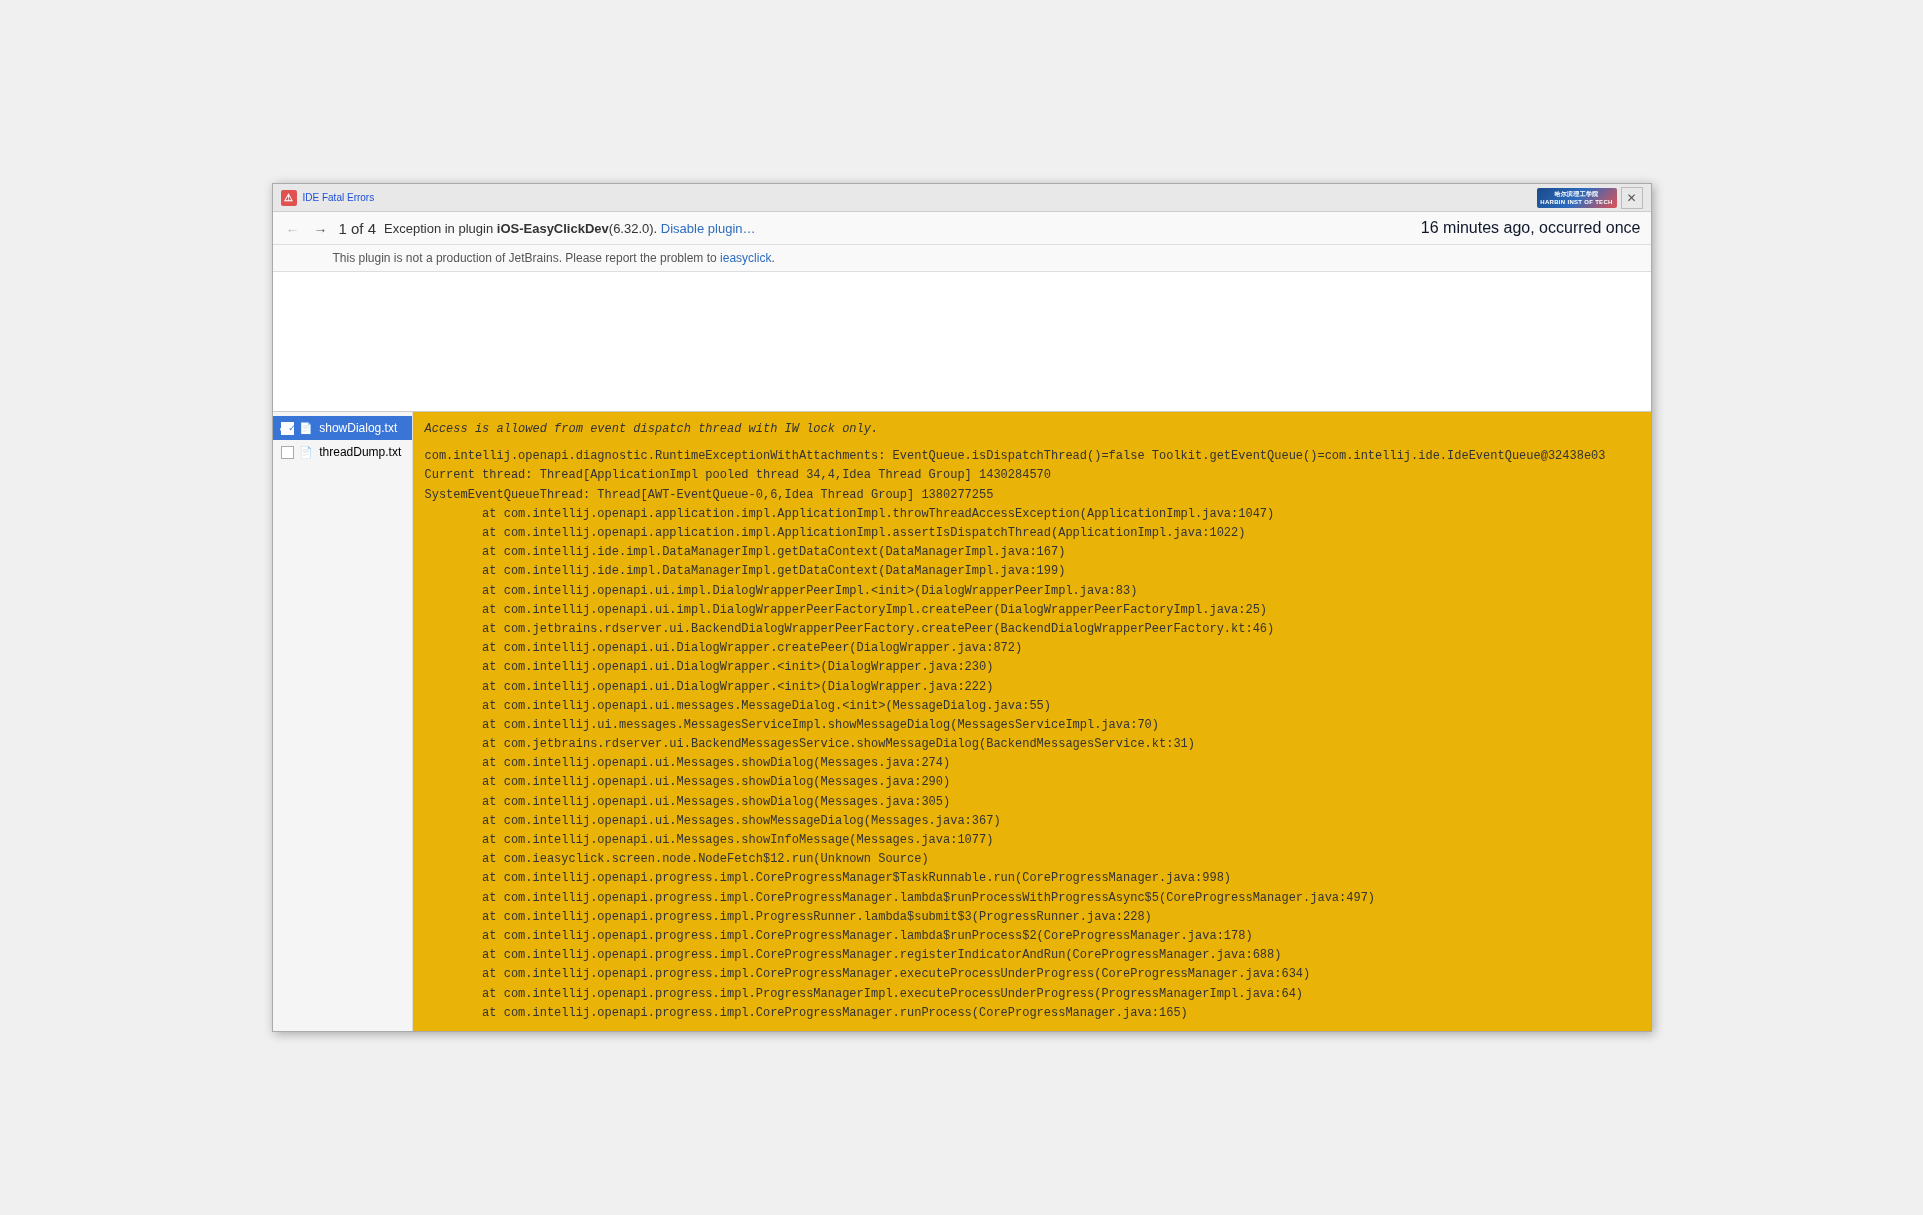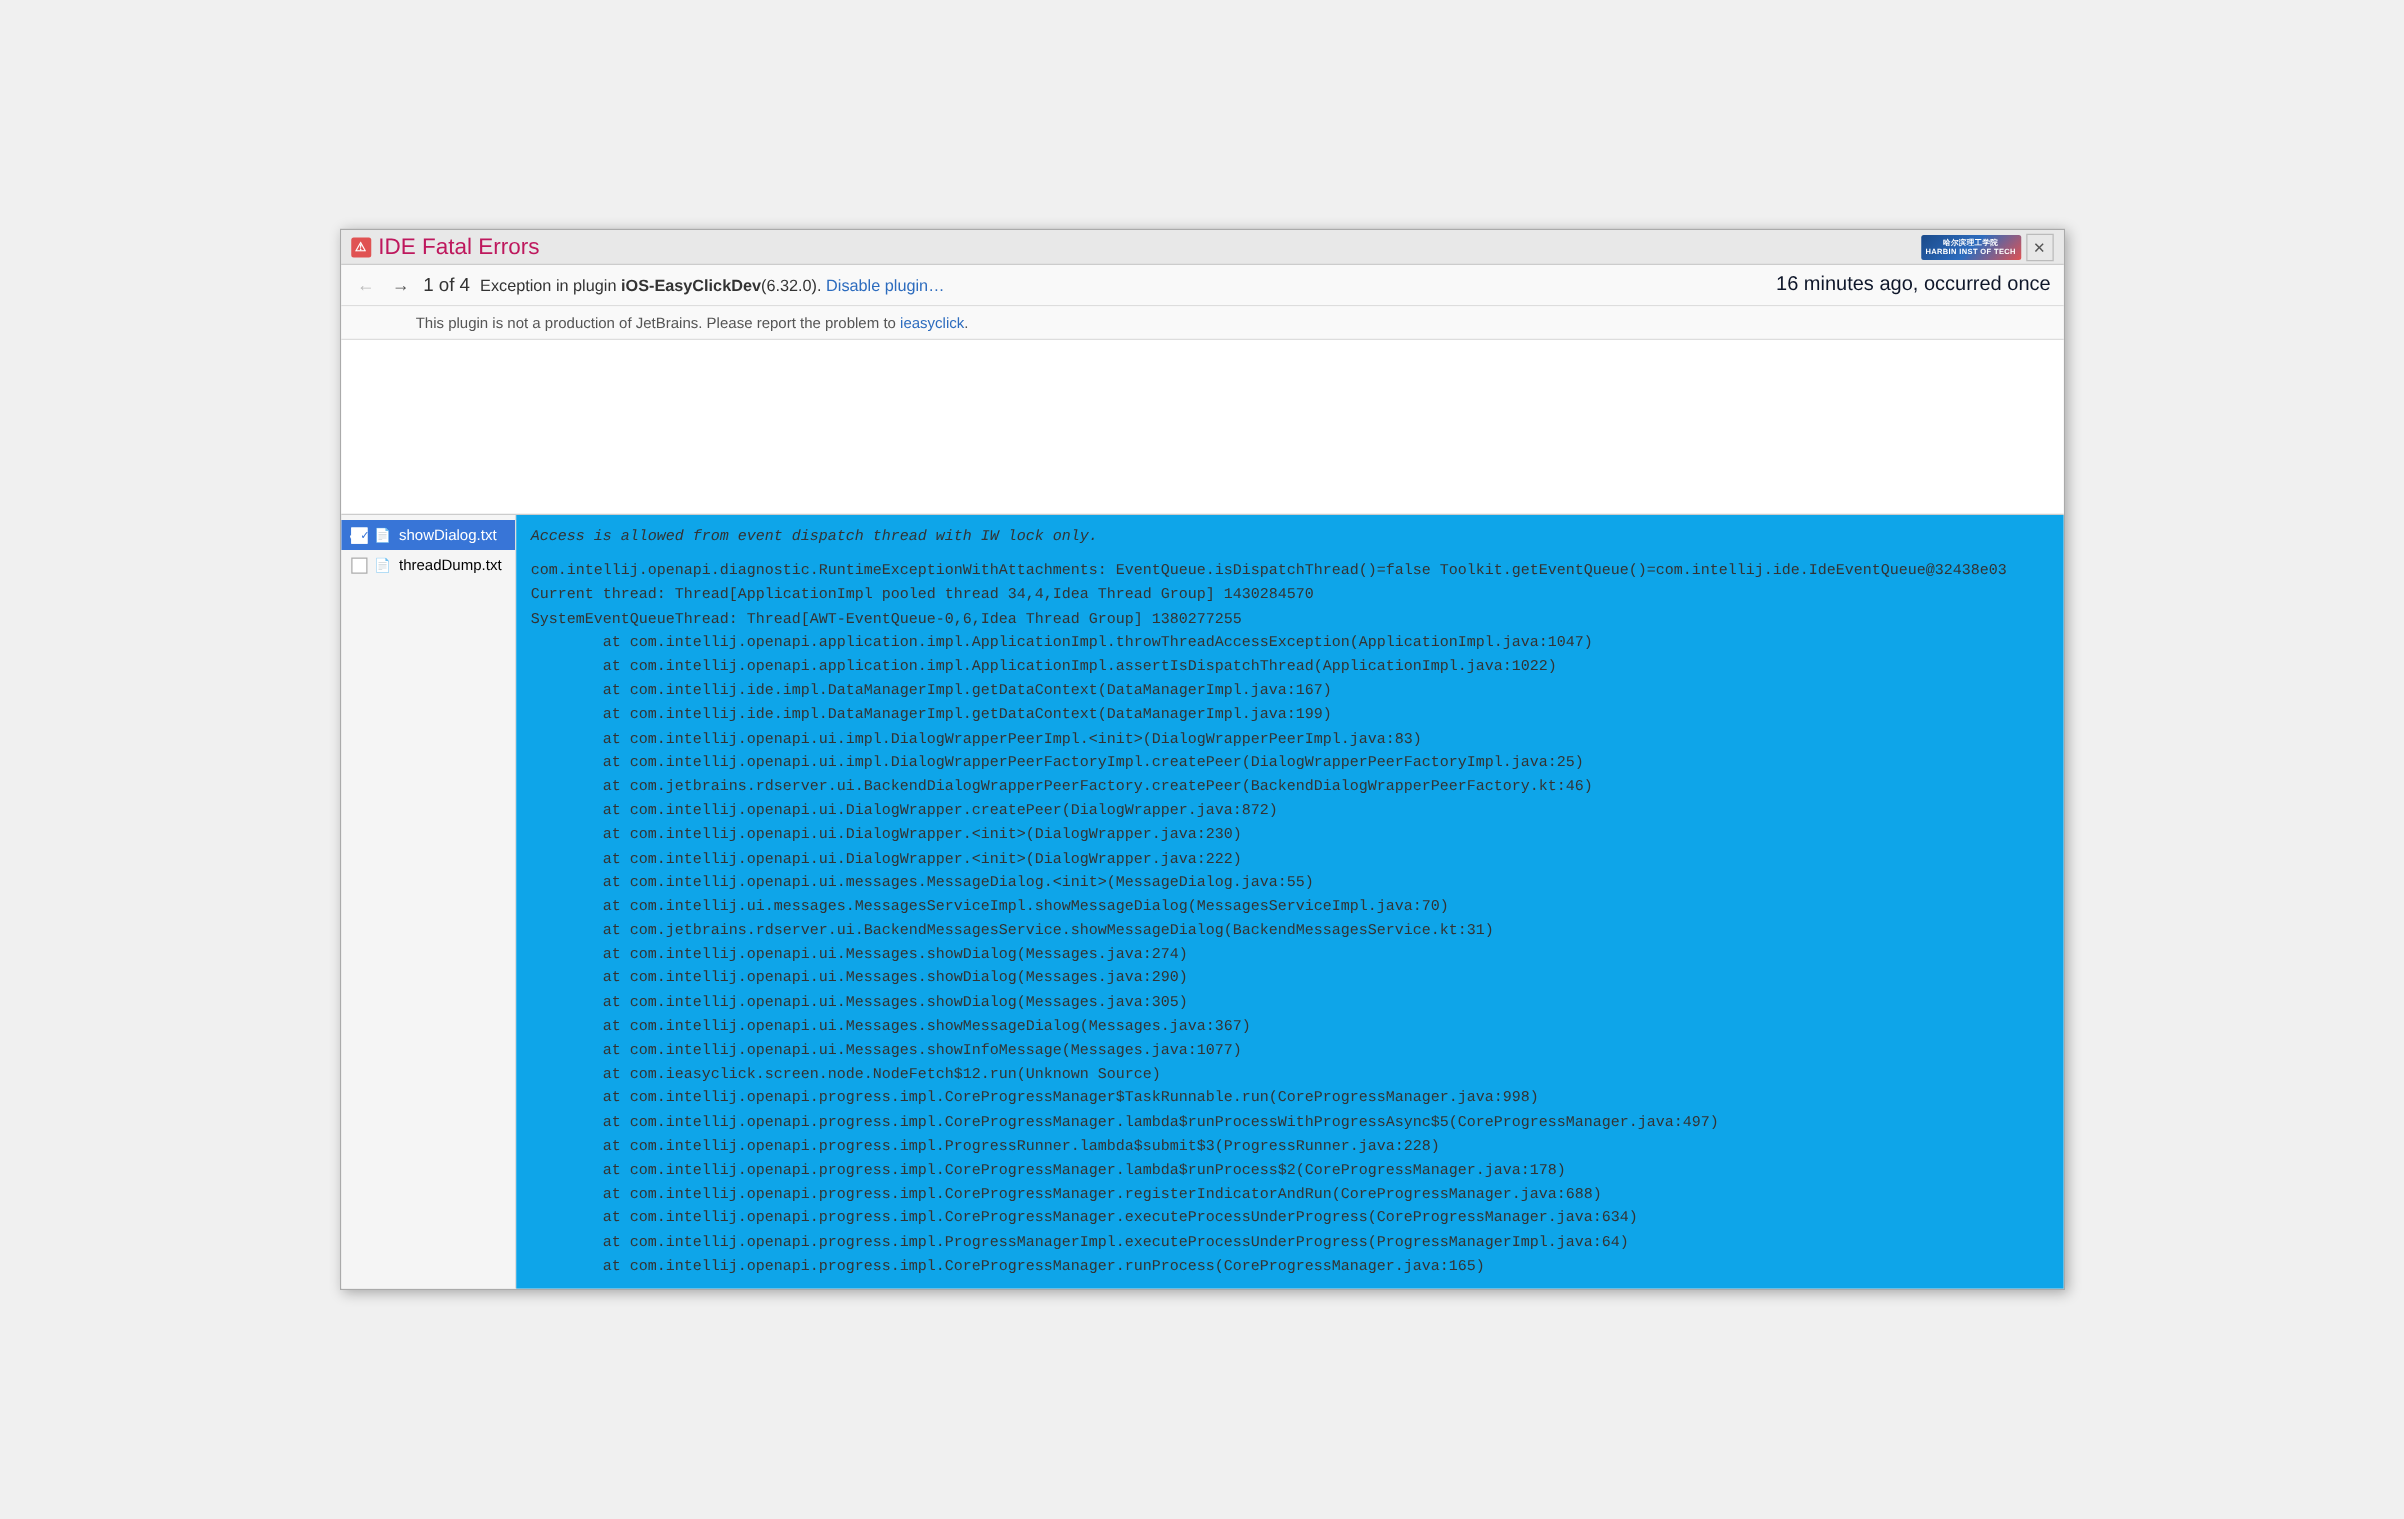--- a/index.html
+++ b/index.html
@@ -39,22 +39,22 @@
       background: #e05252;
       border-radius: 2px;
       display: flex;
       align-items: center;
       justify-content: center;
       font-size: 10px;
       color: white;
       font-weight: bold;
     }
     .title-text {
-      font-size: 18px;
-      color: #be185d;
+      font-size: 10px;
+      color: #1d4ed8;
     }
     .title-bar-right {
       display: flex;
       align-items: center;
       gap: 4px;
     }
     .logo-area {
       width: 80px;
       height: 20px;
       background: linear-gradient(135deg, #1a4a8a 0%, #2d6cbe 50%, #e05252 100%);
@@ -163,21 +163,21 @@
     }
     .file-icon {
       font-size: 11px;
       flex-shrink: 0;
     }
     .file-name {
       font-size: 12px;
     }
     .stack-content {
       flex: 1;
-      background: #0ea5e9;
+      background: #eab308;
       overflow: auto;
       padding: 8px 12px;
       font-family: 'Courier New', Courier, monospace;
       font-size: 12px;
       line-height: 1.6;
       color: #333;
     }
     .stack-first-line {
       color: #333;
       font-style: italic;

